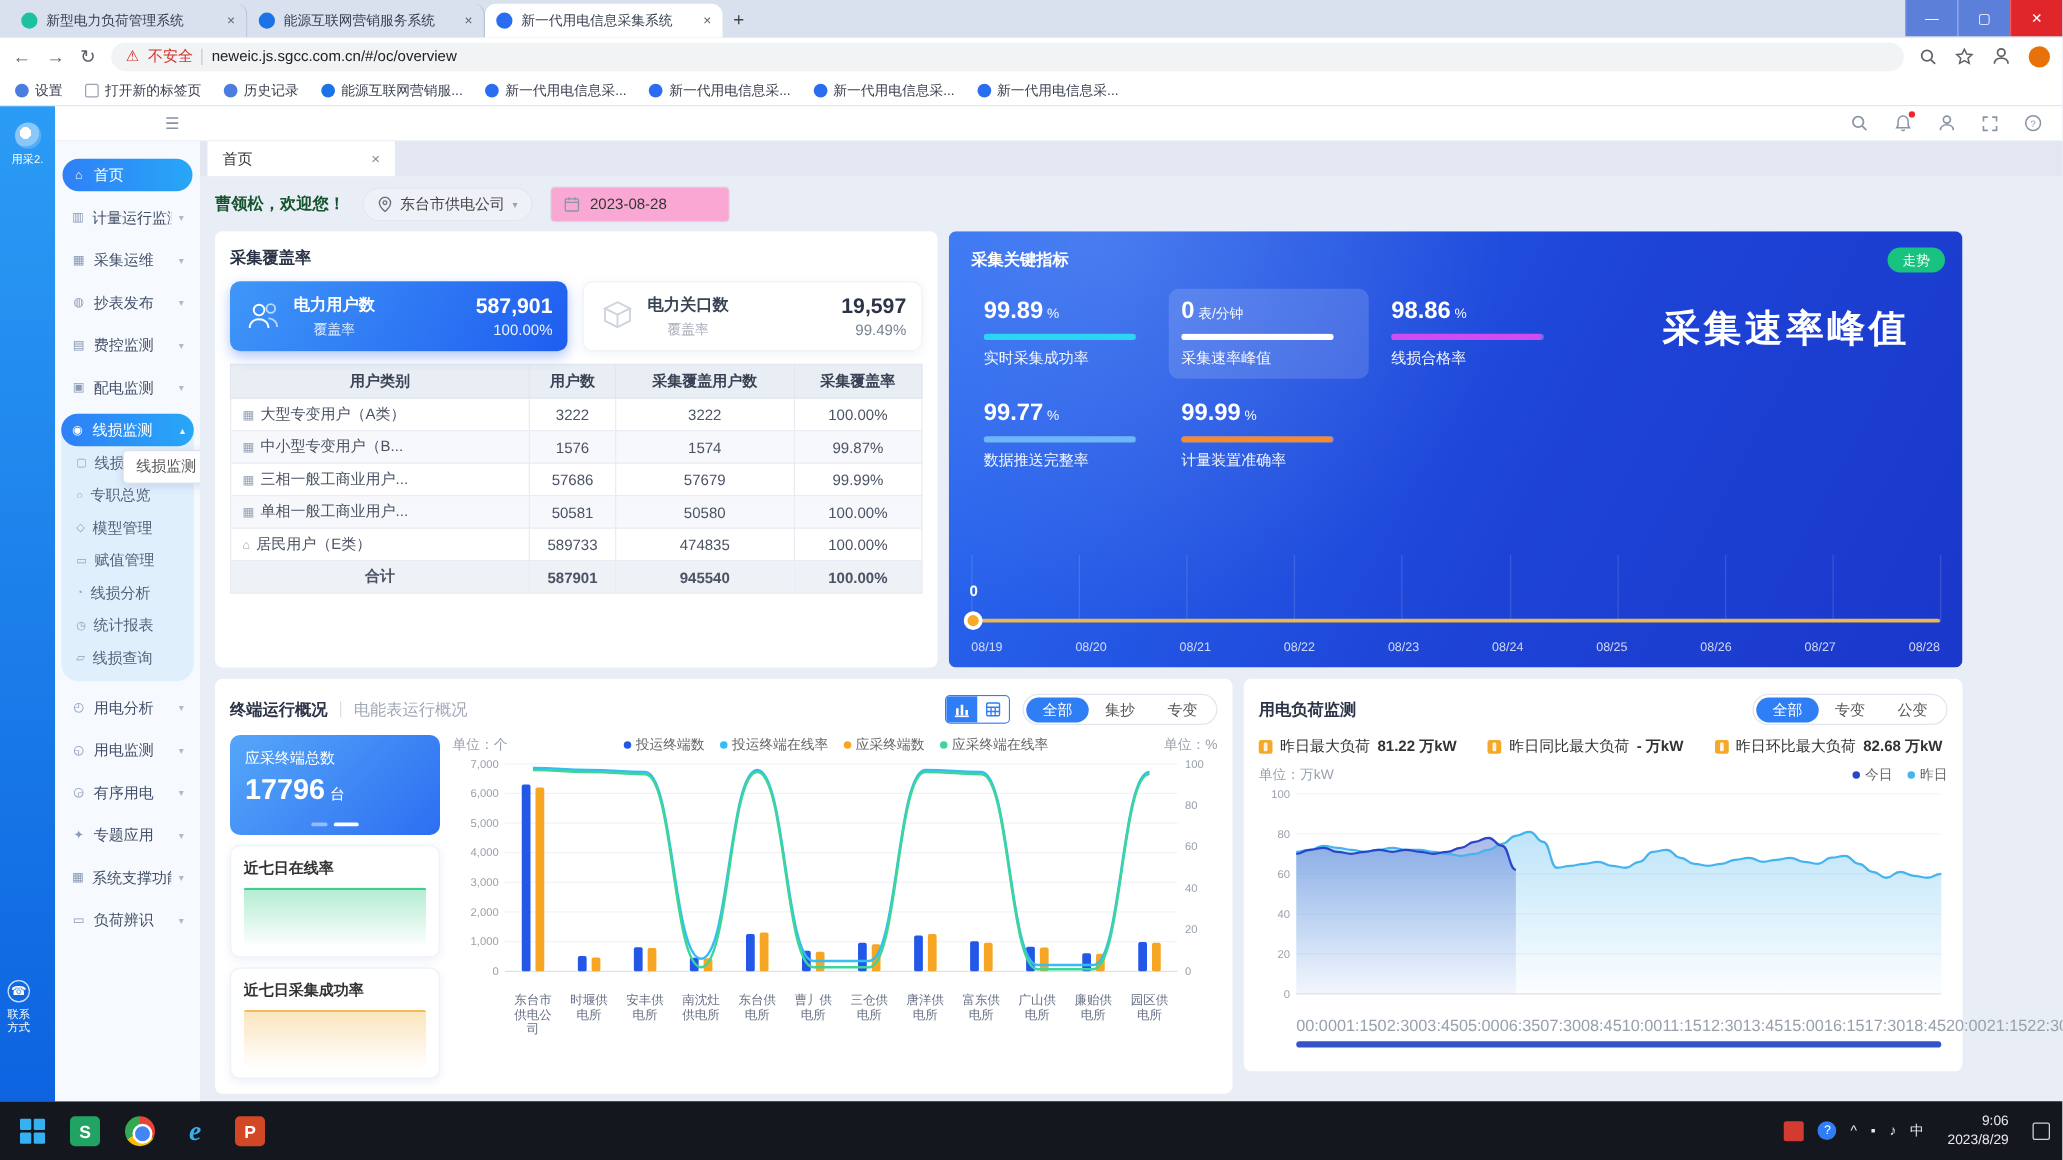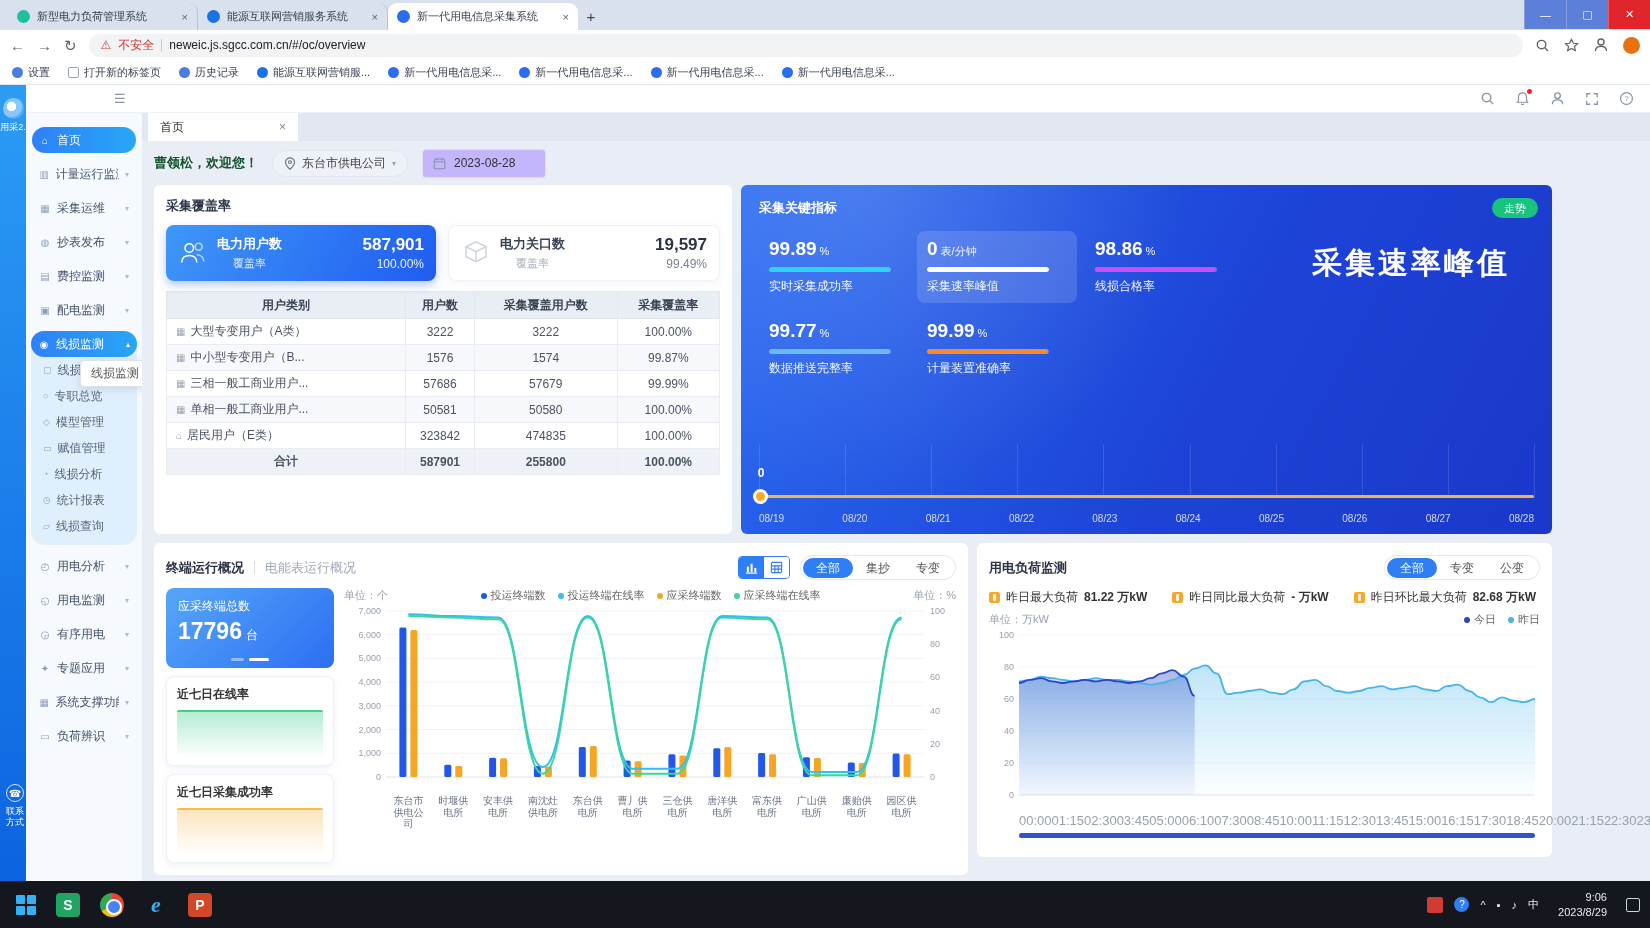--- a/index.html
+++ b/index.html
@@ -27,21 +27,21 @@
 .warn-text{color:#d93025}
 .url-divider{width:1px;height:13px;background:#c6cbd2}
 .url-text{color:#202124}
 .addr-icons{display:flex;align-items:center;gap:14px}
 .profile-dot{width:17px;height:17px;border-radius:50%;background:#e8710a}
 .bookmarks{height:25px;background:#fff;border-bottom:1px solid #e1e5ec;display:flex;align-items:center;padding:0 12px;gap:18px;font-size:11px;color:#3a4150;flex:none}
 .bm{display:flex;align-items:center;gap:5px;white-space:nowrap}
 .bm-ico{width:11px;height:11px;flex:none}
 
 .app{flex:1;display:flex;min-height:0}
-.rail{width:26px;background:linear-gradient(180deg,#2b9cf5,#0d63e0);position:relative;flex:none}
+.rail{width:44px;background:linear-gradient(180deg,#2b9cf5,#0d63e0);position:relative;flex:none}
 .rail-logo{width:21px;height:21px;border-radius:50%;margin:13px auto 2px;background:radial-gradient(circle at 40% 40%,#fff 0 26%,rgba(255,255,255,.45) 27% 60%,rgba(255,255,255,.2) 61%)}
 .rail-logo-text{color:#fff;font-size:9px;text-align:center;overflow:hidden;white-space:nowrap}
 .rail-contact{position:absolute;bottom:52px;left:0;width:30px;text-align:center;color:#fff}
 .rail-phone{width:18px;height:18px;border:1px solid rgba(255,255,255,.8);border-radius:50%;margin:0 auto 4px;font-size:10px;line-height:17px}
 .rail-contact-text{font-size:9px;width:20px;margin:0 auto;line-height:1.3}
 .app-right{flex:1;display:flex;flex-direction:column;min-width:0}
 .app-header{height:28px;background:#fff;display:flex;align-items:center;padding:0 16px 0 88px;gap:20px;border-bottom:1px solid #eef1f6;flex:none}
 .collapse{color:#8a94a6;font-size:13px}
 .hdr-ico{position:relative;display:flex}
 .bell-dot{position:absolute;top:-2px;right:-2px;width:5px;height:5px;border-radius:50%;background:#f5222d}
@@ -62,21 +62,21 @@
 .sb-tooltip{position:absolute;left:54px;background:#fff;border:1px solid #dde2ea;border-radius:4px;box-shadow:0 2px 8px rgba(40,70,130,.15);padding:4px 10px;font-size:12px;color:#555;white-space:nowrap;z-index:5}
 
 .main{flex:1;display:flex;flex-direction:column;min-width:0;padding:0 0 0 6px}
 .page-tabs{height:28px;background:#e2e7f1;display:flex;align-items:stretch;flex:none;margin-left:-6px;padding-left:6px}
 .page-tab{background:#fff;width:150px;display:flex;align-items:center;justify-content:space-between;padding:0 12px;font-size:12px;color:#333}
 .pt-close{color:#888;font-size:12px}
 .welcome-row{height:44px;display:flex;align-items:center;gap:14px;padding-left:6px;flex:none}
 .greeting{font-size:13px;font-weight:bold;color:#14532d}
 .org-select{background:#eef1f7;border:1px solid #e2e7ef;border-radius:14px;height:27px;display:flex;align-items:center;gap:6px;padding:0 11px;font-size:12px;color:#444}
 .org-select .ch{font-size:8px;color:#98a2b2}
-.date-input{background:#c4b5fd;border:1px solid #dcdfe6;border-radius:4px;height:29px;width:124px;display:flex;align-items:center;gap:8px;padding:0 10px;font-size:12px;color:#333}
+.date-input{background:#f9a8d4;border:1px solid #dcdfe6;border-radius:4px;height:29px;width:144px;display:flex;align-items:center;gap:8px;padding:0 10px;font-size:12px;color:#333}
 .panels{width:1404px;display:flex;flex-direction:column;gap:9px;padding-left:6px}
 .prow{display:flex;gap:9px}
 .panel{background:#fff;border-radius:6px;padding:12px;position:relative}
 .panel-title{font-size:13px;font-weight:bold;color:#2b3346}
 
 .panel.coverage{width:578px;height:349px}
 .cov-cards{display:flex;gap:12px;margin-top:10px;height:56px}
 .cov-card{flex:1;border-radius:8px;display:flex;align-items:center;padding:0 12px;gap:9px;overflow:hidden}
 .cov-card.blue{background:linear-gradient(120deg,#3f97f8,#1f5df0);color:#fff;box-shadow:0 4px 10px rgba(40,100,230,.35)}
 .cov-card.white{background:#fff;border:1px solid #f0f2f7;box-shadow:0 2px 8px rgba(80,110,160,.08)}
@@ -511,28 +511,28 @@
                         <td><span>99.99%</span></td>
                       </tr>
                       <tr>
                         <td class="cat"><span class="row-ico">▦</span><span>单相一般工商业用户...</span></td>
                         <td><span>50581</span></td>
                         <td><span>50580</span></td>
                         <td><span>100.00%</span></td>
                       </tr>
                       <tr>
                         <td class="cat"><span class="row-ico">⌂</span><span>居民用户（E类）</span></td>
-                        <td><span>323842</span></td>
+                        <td><span>589733</span></td>
                         <td><span>474835</span></td>
                         <td><span>100.00%</span></td>
                       </tr>
                       <tr class="total">
                         <td><span>合计</span></td>
                         <td><span>587901</span></td>
-                        <td><span>255800</span></td>
+                        <td><span>945540</span></td>
                         <td><span>100.00%</span></td>
                       </tr>
                     </tbody>
                 </table>
               </div>
 
               <div class="panel indicators">
                 <div class="ind-title">采集关键指标</div>
                 <button class="trend-btn">走势</button>
                 <div class="ind-grid" id="indGrid">
@@ -843,21 +843,21 @@
                     <path d="M30.0,56.0 C35.5,56.0 35.5,52.8 41.0,52.8 C46.5,52.8 46.5,51.2 52.0,51.2 C57.4,51.2 57.4,54.4 62.9,54.4 C68.4,54.4 68.4,56.0 73.9,56.0 C79.4,56.0 79.4,54.4 84.9,54.4 C90.4,54.4 90.4,52.8 95.9,52.8 C101.4,52.8 101.4,54.4 106.9,54.4 C112.3,54.4 112.3,52.8 117.8,52.8 C123.3,52.8 123.3,54.4 128.8,54.4 C134.3,54.4 134.3,56.0 139.8,56.0 C145.3,56.0 145.3,54.4 150.8,54.4 C156.3,54.4 156.3,51.2 161.7,51.2 C167.2,51.2 167.2,46.4 172.7,46.4 C178.2,46.4 178.2,43.2 183.7,43.2 C189.2,43.2 189.2,49.6 194.7,49.6 C200.2,49.6 200.2,68.8 205.7,68.8 L205.7,168 L30,168 Z" fill="url(#gToday)" stroke="none"></path>
                     <path d="M30.0,54.4 C35.5,54.4 35.5,52.8 41.0,52.8 C46.5,52.8 46.5,49.6 52.0,49.6 C57.4,49.6 57.4,51.2 62.9,51.2 C68.4,51.2 68.4,52.8 73.9,52.8 C79.4,52.8 79.4,54.4 84.9,54.4 C90.4,54.4 90.4,52.8 95.9,52.8 C101.4,52.8 101.4,51.2 106.9,51.2 C112.3,51.2 112.3,52.8 117.8,52.8 C123.3,52.8 123.3,52.8 128.8,52.8 C134.3,52.8 134.3,54.4 139.8,54.4 C145.3,54.4 145.3,56.0 150.8,56.0 C156.3,56.0 156.3,57.6 161.7,57.6 C167.2,57.6 167.2,56.0 172.7,56.0 C178.2,56.0 178.2,52.8 183.7,52.8 C189.2,52.8 189.2,48.0 194.7,48.0 C200.2,48.0 200.2,41.6 205.7,41.6 C211.1,41.6 211.1,38.4 216.6,38.4 C222.1,38.4 222.1,46.4 227.6,46.4 C233.1,46.4 233.1,67.2 238.6,67.2 C244.1,67.2 244.1,65.6 249.6,65.6 C255.1,65.6 255.1,64.0 260.6,64.0 C266.0,64.0 266.0,62.4 271.5,62.4 C277.0,62.4 277.0,65.6 282.5,65.6 C288.0,65.6 288.0,67.2 293.5,67.2 C299.0,67.2 299.0,62.4 304.5,62.4 C310.0,62.4 310.0,54.4 315.4,54.4 C320.9,54.4 320.9,52.8 326.4,52.8 C331.9,52.8 331.9,59.2 337.4,59.2 C342.9,59.2 342.9,64.0 348.4,64.0 C353.9,64.0 353.9,65.6 359.4,65.6 C364.9,65.6 364.9,64.0 370.3,64.0 C375.8,64.0 375.8,60.8 381.3,60.8 C386.8,60.8 386.8,59.2 392.3,59.2 C397.8,59.2 397.8,62.4 403.3,62.4 C408.8,62.4 408.8,60.8 414.3,60.8 C419.7,60.8 419.7,59.2 425.2,59.2 C430.7,59.2 430.7,62.4 436.2,62.4 C441.7,62.4 441.7,64.0 447.2,64.0 C452.7,64.0 452.7,59.2 458.2,59.2 C463.7,59.2 463.7,57.6 469.1,57.6 C474.6,57.6 474.6,64.0 480.1,64.0 C485.6,64.0 485.6,70.4 491.1,70.4 C496.6,70.4 496.6,75.2 502.1,75.2 C507.6,75.2 507.6,70.4 513.1,70.4 C518.6,70.4 518.6,73.6 524.0,73.6 C529.5,73.6 529.5,75.2 535.0,75.2 C540.5,75.2 540.5,72.0 546.0,72.0" fill="none" stroke="#45b4ee" stroke-width="1.8"></path>
                     <path d="M30.0,56.0 C35.5,56.0 35.5,52.8 41.0,52.8 C46.5,52.8 46.5,51.2 52.0,51.2 C57.4,51.2 57.4,54.4 62.9,54.4 C68.4,54.4 68.4,56.0 73.9,56.0 C79.4,56.0 79.4,54.4 84.9,54.4 C90.4,54.4 90.4,52.8 95.9,52.8 C101.4,52.8 101.4,54.4 106.9,54.4 C112.3,54.4 112.3,52.8 117.8,52.8 C123.3,52.8 123.3,54.4 128.8,54.4 C134.3,54.4 134.3,56.0 139.8,56.0 C145.3,56.0 145.3,54.4 150.8,54.4 C156.3,54.4 156.3,51.2 161.7,51.2 C167.2,51.2 167.2,46.4 172.7,46.4 C178.2,46.4 178.2,43.2 183.7,43.2 C189.2,43.2 189.2,49.6 194.7,49.6 C200.2,49.6 200.2,68.8 205.7,68.8" fill="none" stroke="#2a46c8" stroke-width="1.8"></path>
                   </svg>
                 <div class="load-xlabels" id="loadX">
                     <span>00:00</span>
                     <span>01:15</span>
                     <span>02:30</span>
                     <span>03:45</span>
                     <span>05:00</span>
-                    <span>06:10</span>
+                    <span>06:35</span>
                     <span>07:30</span>
                     <span>08:45</span>
                     <span>10:00</span>
                     <span>11:15</span>
                     <span>12:30</span>
                     <span>13:45</span>
                     <span>15:00</span>
                     <span>16:15</span>
                     <span>17:30</span>
                     <span>18:45</span>

